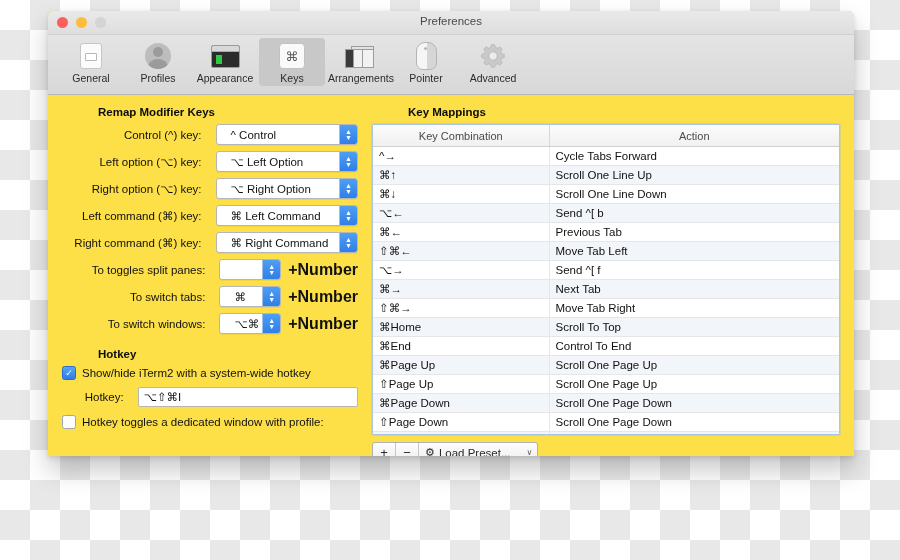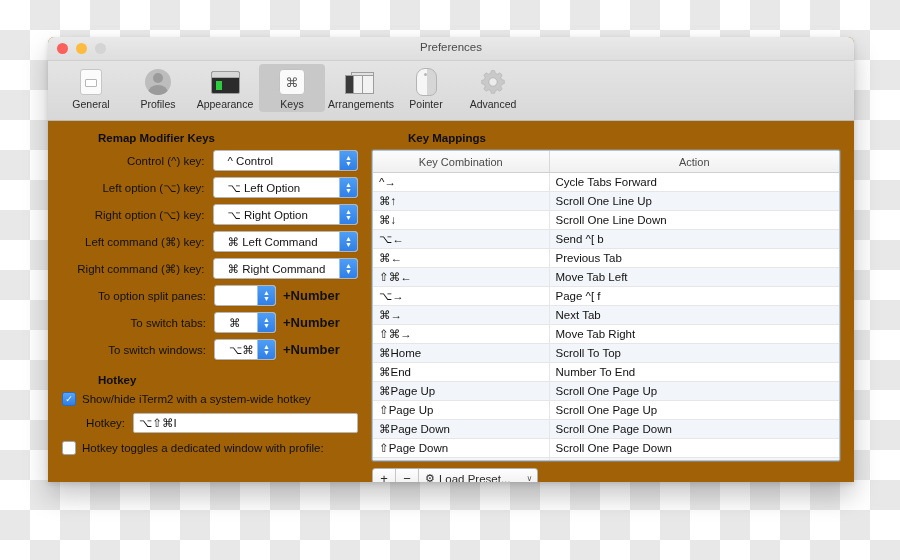--- a/index.html
+++ b/index.html
@@ -17,24 +17,24 @@
       linear-gradient(45deg, #e8e8e8 25%, transparent 25%, transparent 75%, #e8e8e8 75%, #e8e8e8);
     background-size: 60px 60px;
     background-position: 0 0, 30px 30px;
     position: relative;
   }
 
   
   .window {
     position: absolute;
     left: 48px;
-    top: 37px;
+    top: 11px;
     width: 806px;
     height: 445px;
-    background: #a16207;
+    background: #fde047;
     border-radius: 6px 6px 0 0;
     box-shadow: 0 14px 26px rgba(0,0,0,0.22), 0 2px 5px rgba(0,0,0,0.12);
     overflow: hidden;
     font-size: 11px;
     color: #1a1a1a;
   }
 
   
   .titlebar {
     height: 23px;
@@ -223,21 +223,21 @@
 
   
   .frow {
     display: flex;
     align-items: center;
     margin-bottom: 6px;
   }
   .frow .lbl {
     width: 144px;
     text-align: right;
-    padding-right: 8px;
+    padding-right: 14px;
     font-size: 11.5px;
     color: #111;
     white-space: nowrap;
   }
 
   
   .popup {
     height: 19px;
     background: #fff;
     border: 1px solid #b6b6b6;
@@ -266,21 +266,21 @@
     justify-content: center;
     color: #fff;
     font-size: 7px;
     line-height: 6px;
     flex: none;
   }
   .popup.w-remap { width: 145px; }
   .popup.w-nav   { width: 60px; }
 
   .plus-num {
-    font-size: 13px;
+    font-size: 16px;
     font-weight: bold;
     color: #111;
     margin-left: 7px;
   }
 
   
   .cbrow {
     display: flex;
     align-items: center;
     margin-bottom: 7px;
@@ -526,21 +526,21 @@
           <div class="val">⌘ Right Command</div>
           <div class="stepper">
               <span>▲</span>
               <span>▼</span>
             </div>
         </div>
       </div>
 
 
       <div class="frow">
-        <div class="lbl">To option split panes:</div>
+        <div class="lbl">To toggles split panes:</div>
         <div class="popup w-nav">
           <div class="val"></div>
           <div class="stepper">
               <span>▲</span>
               <span>▼</span>
             </div>
         </div>
         <div class="plus-num">+Number</div>
       </div>
 
@@ -624,37 +624,37 @@
               <tr>
                 <td>⌘←</td>
                 <td>Previous Tab</td>
               </tr>
               <tr>
                 <td>⇧⌘←</td>
                 <td>Move Tab Left</td>
               </tr>
               <tr>
                 <td>⌥→</td>
-                <td>Page ^[ f</td>
+                <td>Send ^[ f</td>
               </tr>
               <tr>
                 <td>⌘→</td>
                 <td>Next Tab</td>
               </tr>
               <tr>
                 <td>⇧⌘→</td>
                 <td>Move Tab Right</td>
               </tr>
               <tr>
                 <td>⌘Home</td>
                 <td>Scroll To Top</td>
               </tr>
               <tr>
                 <td>⌘End</td>
-                <td>Number To End</td>
+                <td>Control To End</td>
               </tr>
               <tr>
                 <td>⌘Page Up</td>
                 <td>Scroll One Page Up</td>
               </tr>
               <tr>
                 <td>⇧Page Up</td>
                 <td>Scroll One Page Up</td>
               </tr>
               <tr>

